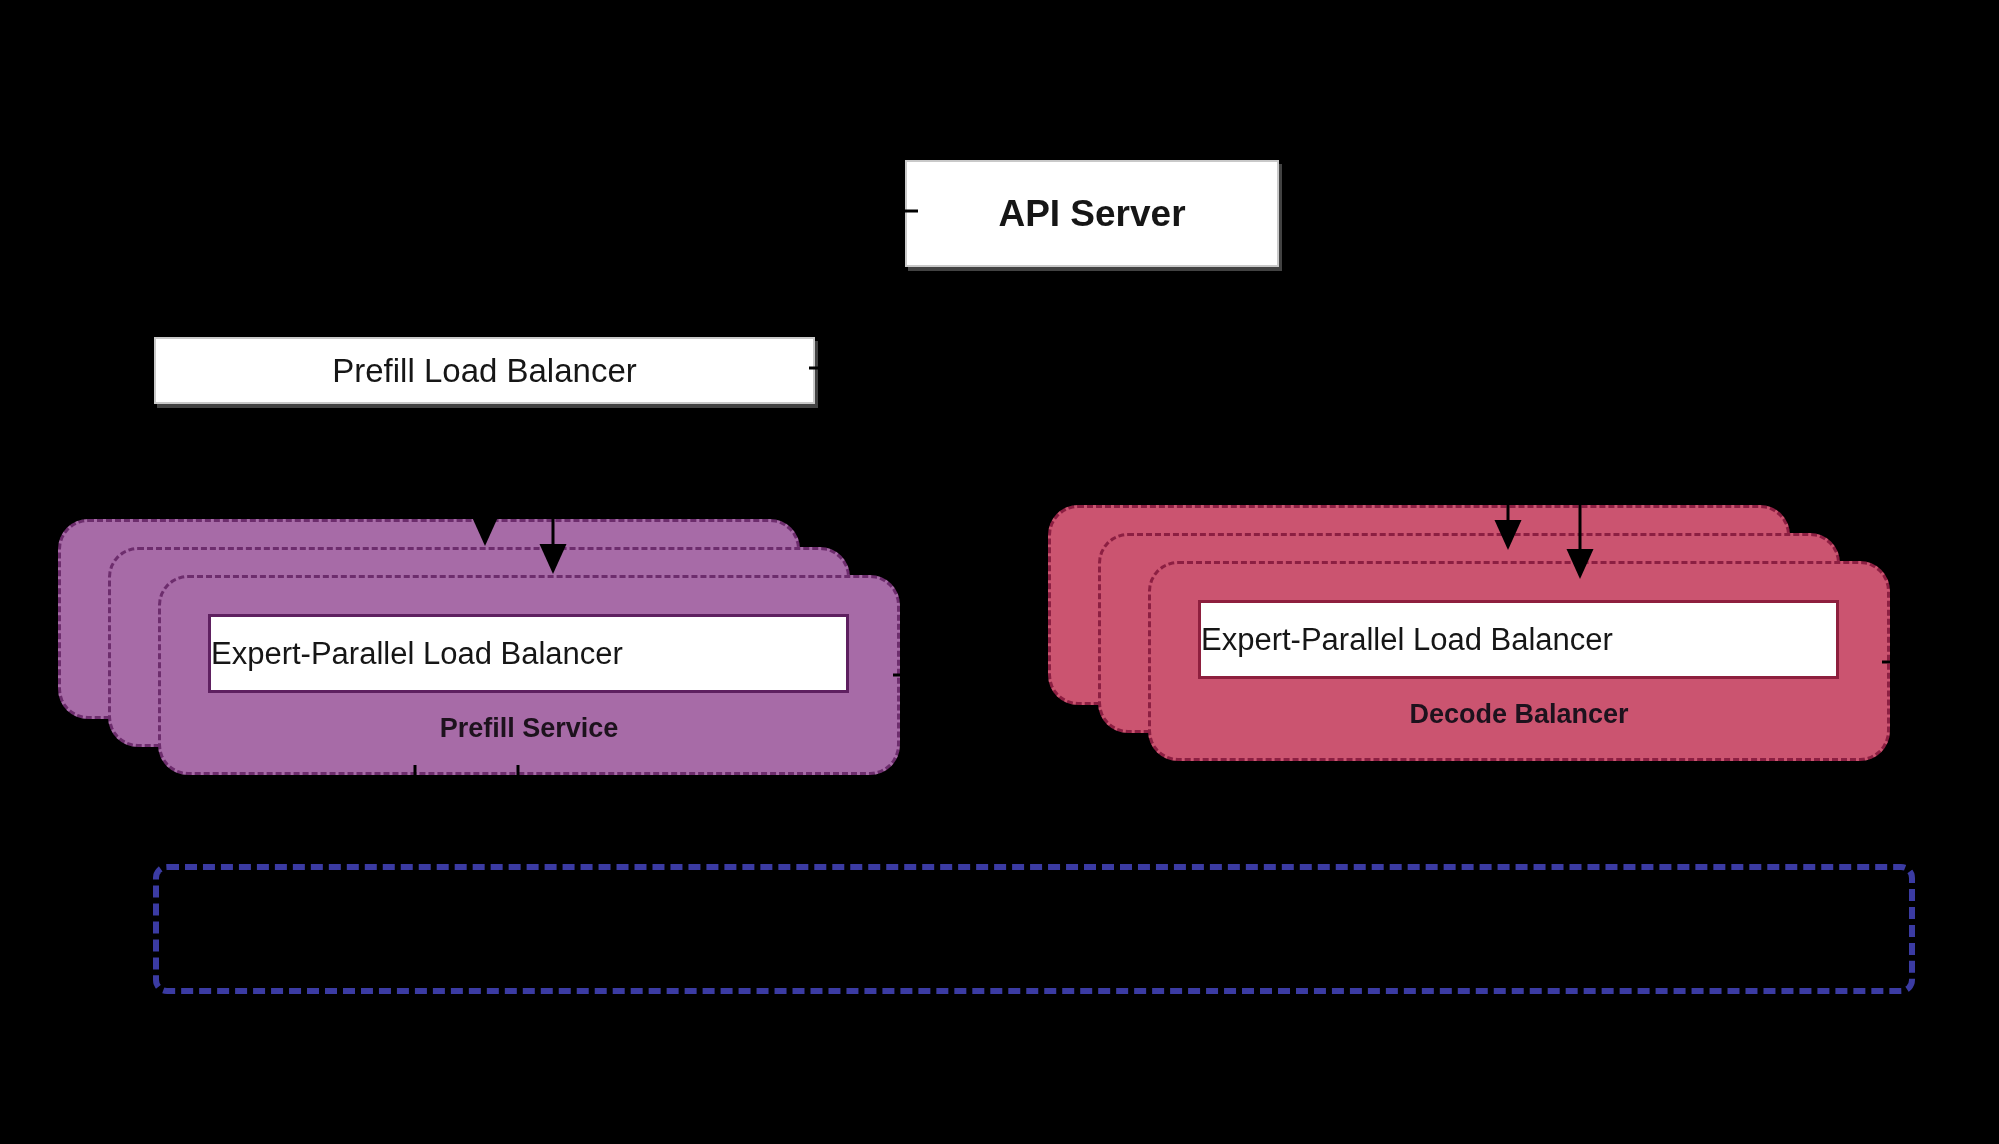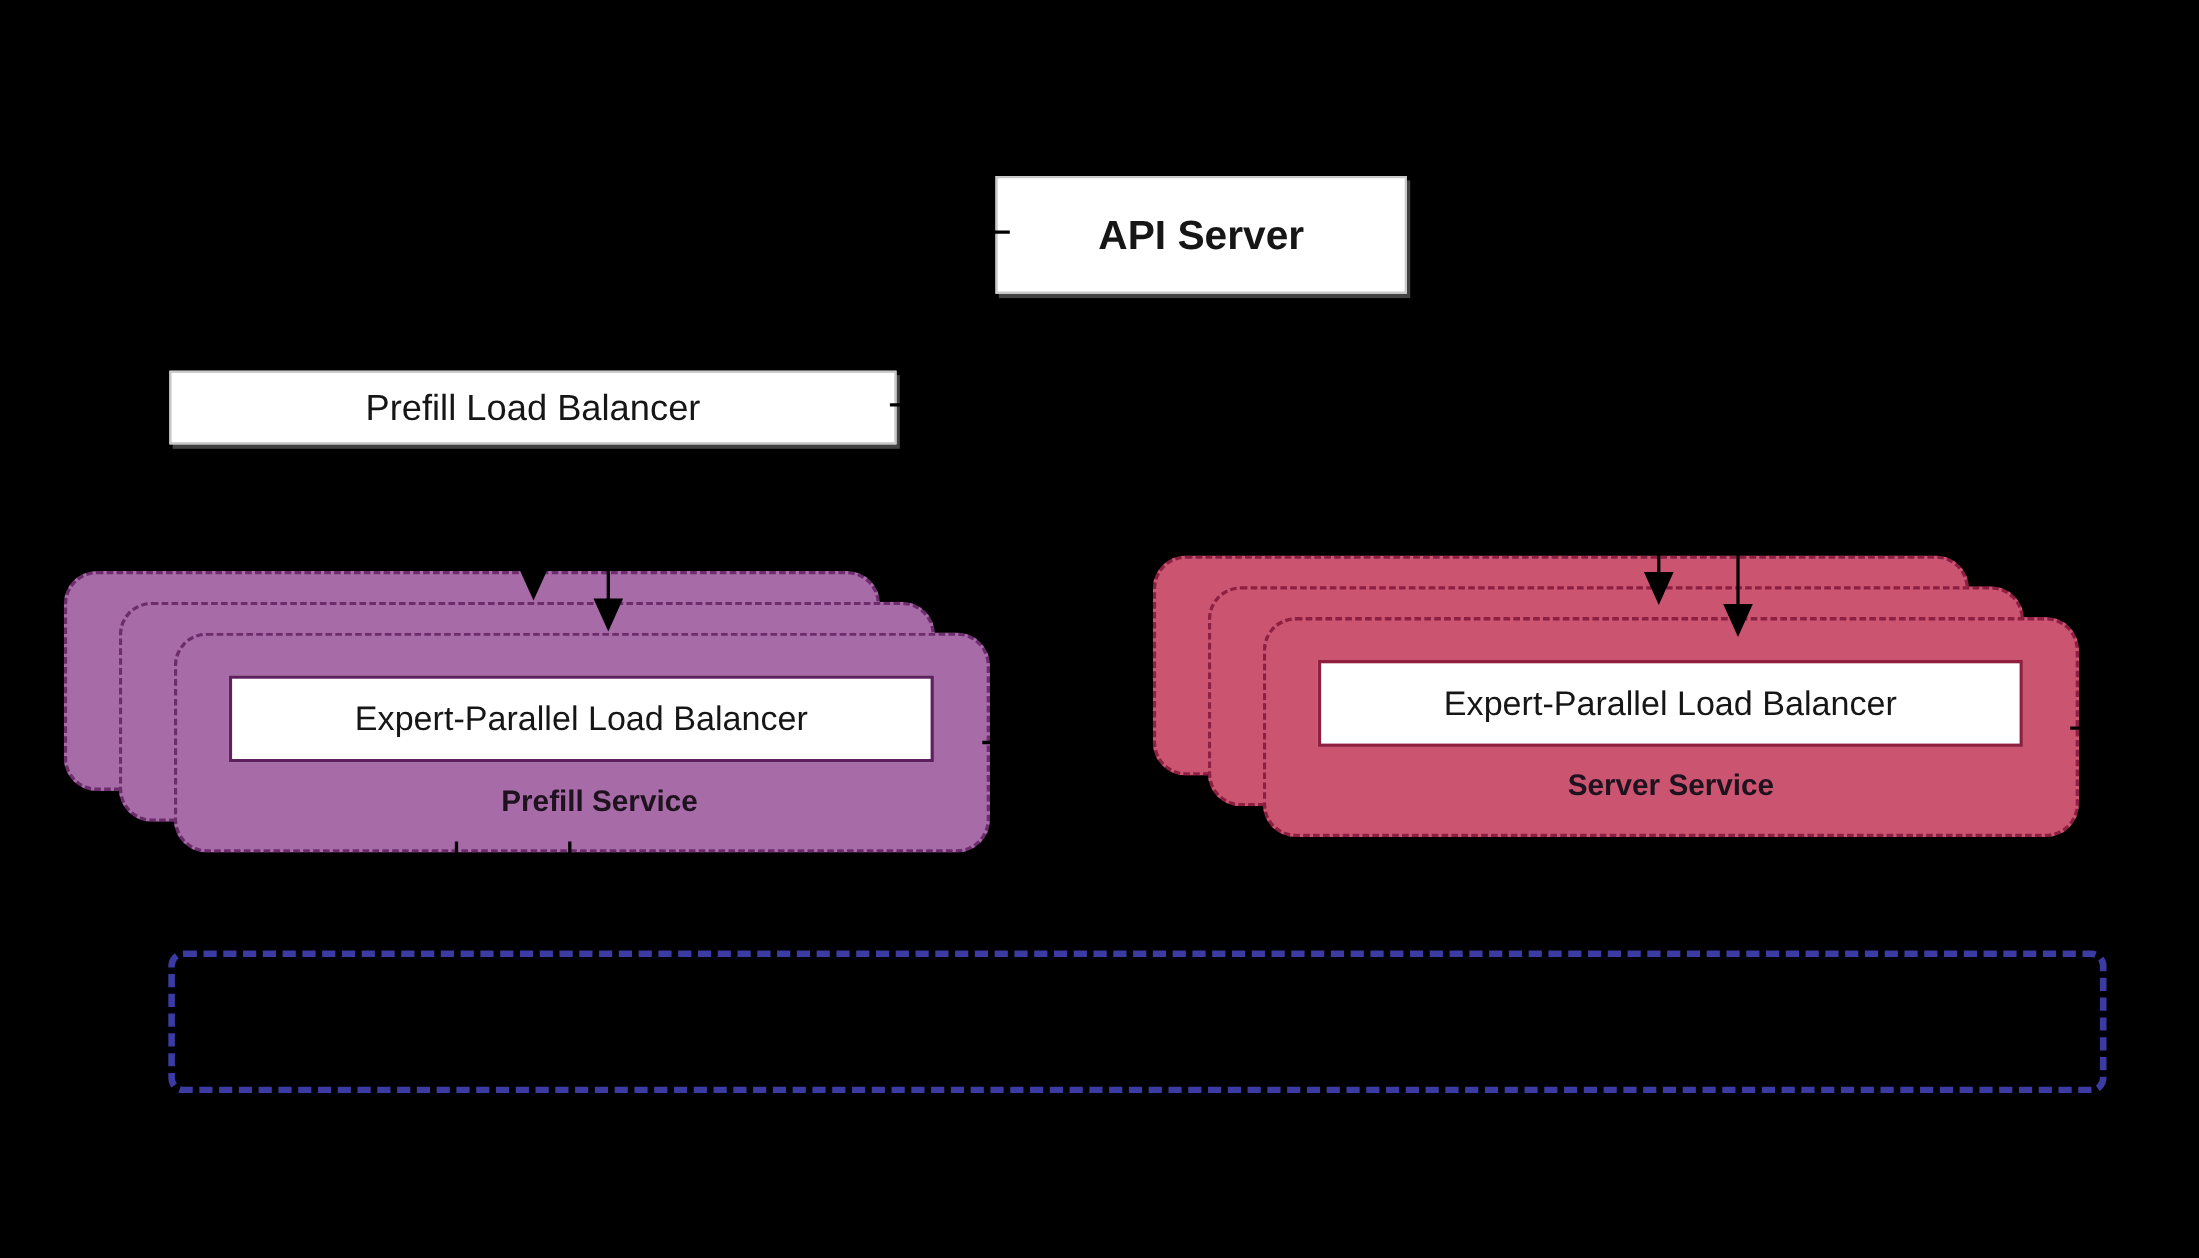--- a/index.html
+++ b/index.html
@@ -27,33 +27,33 @@
     position:absolute;width:742px;height:200px;border-radius:30px;box-sizing:border-box;
   }
   .replica.prefill{background:var(--c-prefill-fill,#a76ba7);border:3px dashed var(--c-prefill-border,#6d2d6d);}
   .replica.decode{background:var(--c-decode-fill,#cb5470);border:3px dashed var(--c-decode-border,#8c1f42);}
 
   #p-back{left:58px;top:519px;}   #p-mid{left:108px;top:547px;}  #p-front{left:158px;top:575px;}
   #d-back{left:1048px;top:505px;} #d-mid{left:1098px;top:533px;} #d-front{left:1148px;top:561px;}
 
   .eplb{
     position:absolute;width:641px;height:79px;background:#fff;
-    display:flex;align-items:center;justify-content:center;
+    display:flex;align-items:center;justify-content:flex-start;
     font-size:31px;font-weight:400;color:var(--c-text,#161616);
     box-sizing:border-box;
   }
   #p-eplb{left:208px;top:614px;border:3px solid var(--c-prefill-accent,#5e2060);}
   #d-eplb{left:1198px;top:600px;border:3px solid var(--c-decode-accent,#8e1f3e);}
 
   .service-label{
     position:absolute;width:742px;height:44px;
     display:flex;align-items:center;justify-content:center;
     font-size:27px;font-weight:700;color:#1d121d;
   }
-  #p-service-label{left:158px;top:706px;padding-left:16px;}
+  #p-service-label{left:158px;top:706px;}
   #d-service-label{left:1148px;top:692px;}
 
   #infra-box{
     position:absolute;left:153px;top:864px;width:1762px;height:130px;
     border:6px dashed var(--c-infra-border,#3b3ba3);
     border-radius:14px;box-sizing:border-box;background:transparent;
   }
   #connectors{position:absolute;left:0;top:0;width:1999px;height:1144px;pointer-events:none;}
 </style>
 </head>
@@ -68,21 +68,21 @@
     <span>Expert-Parallel Load Balancer</span>
   </div>
   <div class="service-label" id="p-service-label">Prefill Service</div>
 
   <div class="replica decode" id="d-back"></div>
   <div class="replica decode" id="d-mid"></div>
   <div class="replica decode" id="d-front"></div>
   <div class="eplb" id="d-eplb">
     <span>Expert-Parallel Load Balancer</span>
   </div>
-  <div class="service-label" id="d-service-label">Server Service</div>
+  <div class="service-label" id="d-service-label">Decode Balancer</div>
 
   <div id="infra-box"></div>
 
   <div class="node" id="api-server">
     <span>API Server</span>
   </div>
   <div class="node" id="prefill-lb">
     <span>Prefill Load Balancer</span>
   </div>
 

